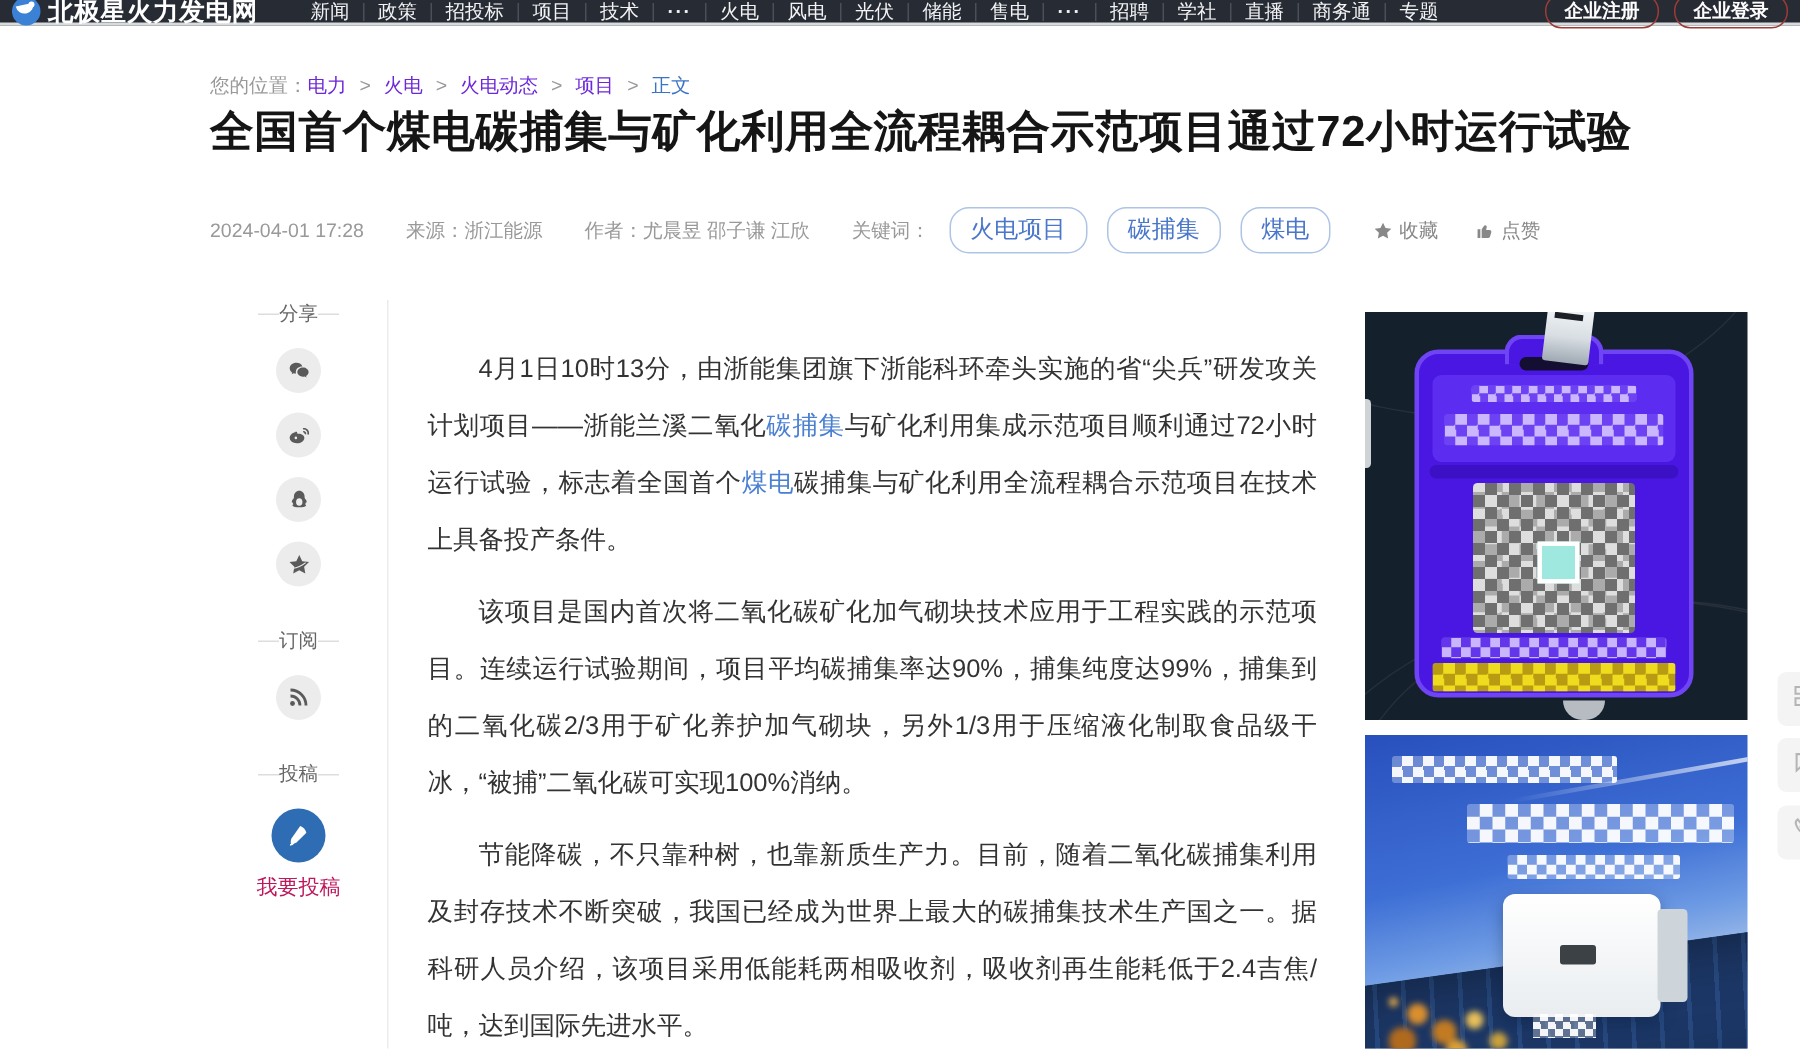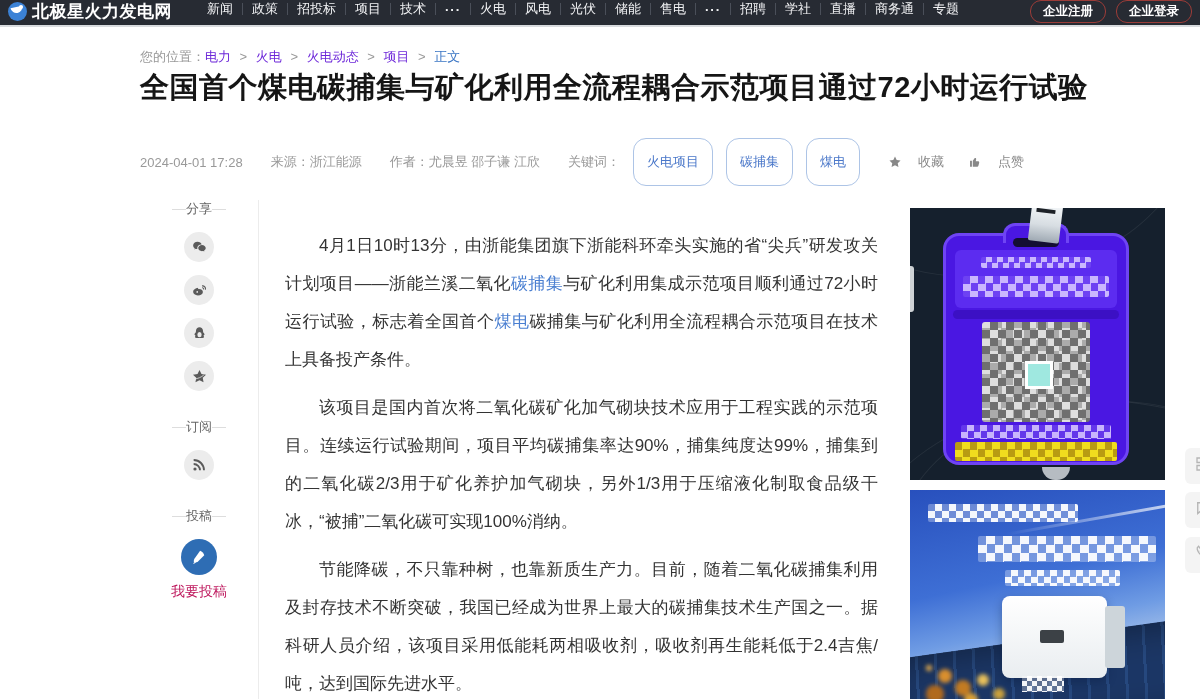--- a/index.html
+++ b/index.html
@@ -1,22 +1,22 @@
 <!DOCTYPE html>
 <html style="--accent: #3a75c4; --header-bg: #272b33; --tag-blue: #4a77c9; --link-blue: #4a7fd1; --badge-purple: #4a17e2; --ad-navy: #15202d; --btn-red: #9c3c38;"><head>
 <meta charset="utf-8">
 <style>
   * { margin:0; padding:0; box-sizing:border-box; }
   html,body { width:1200px; height:699px; overflow:hidden; background:#fff;
     font-family:"Liberation Sans","DejaVu Sans",sans-serif; }
   .page { position:absolute; inset:0; }
 
   
-  .topbar { position:absolute; left:0; top:0; width:1200px; height:27px;
-    background:var(--header-bg,#272b33); display:flex; align-items:flex-start;
+  .topbar { position:absolute; left:0; top:0; width:1200px; height:17px;
+    background:var(--header-bg,#272b33); display:flex; align-items:center;
     border-bottom:2px solid #d8dbde; padding:0 8px; }
   .logo { display:flex; align-items:center; gap:5px; margin-right:26px; }
   .logo-icon { width:19px; height:19px; border-radius:50%; background:#3b82d6; position:relative; flex:0 0 auto; }
   .logo-icon::before { content:""; position:absolute; left:3px; top:5px; width:12px; height:6px;
     background:#fff; border-radius:0 0 8px 8px; transform:rotate(-12deg); }
   .logo-icon::after { content:""; position:absolute; left:11px; top:3px; width:4px; height:4px;
     background:#fff; border-radius:50%; }
   .logo-text { color:#fff; font-size:17px; font-weight:800; letter-spacing:.5px; white-space:nowrap; }
   .nav-menu { display:flex; align-items:center; flex:1 1 auto; }
   .nav-item { color:#f2f3f5; font-size:13px; padding:0 9px; white-space:nowrap; cursor:pointer; }
@@ -33,22 +33,22 @@
   .bc-current { color:var(--accent,#3a75c4); cursor:pointer; }
 
   
   .title { position:absolute; left:140px; top:68px; width:1030px; font-size:29px;
     font-weight:700; color:#151515; letter-spacing:.5px; white-space:nowrap; }
   .meta { position:absolute; left:140px; top:138px; display:flex; align-items:center;
     font-size:13px; color:#999; }
   .meta-item { margin-right:28px; white-space:nowrap; }
   .kw-wrap { display:flex; align-items:center; gap:13px; margin-right:28px; }
   .kw-pill { color:var(--tag-blue,#4a77c9); border:1px solid #adc4e6; border-radius:13px;
-    padding:14px 13px; font-size:13px; cursor:pointer; white-space:nowrap; }
-  .meta-act { display:flex; align-items:center; gap:16px; color:#888; margin-right:24px; cursor:pointer; }
+    padding:4px 13px; font-size:16px; cursor:pointer; white-space:nowrap; }
+  .meta-act { display:flex; align-items:center; gap:4px; color:#888; margin-right:24px; cursor:pointer; }
   .meta-act svg { display:block; }
 
   
   .rail { position:absolute; left:140px; top:200px; width:118px; text-align:center; }
   .rail-label { display:flex; align-items:center; justify-content:center; gap:0;
     color:#666; font-size:13px; margin-bottom:14px; }
   .rail-label .dash { width:14px; height:1px; background:#ddd; }
   .rail-circle { width:30px; height:30px; border-radius:50%; background:#ececec;
     margin:0 auto 13px; display:flex; align-items:center; justify-content:center; cursor:pointer; }
   .rail-circle svg { display:block; }

